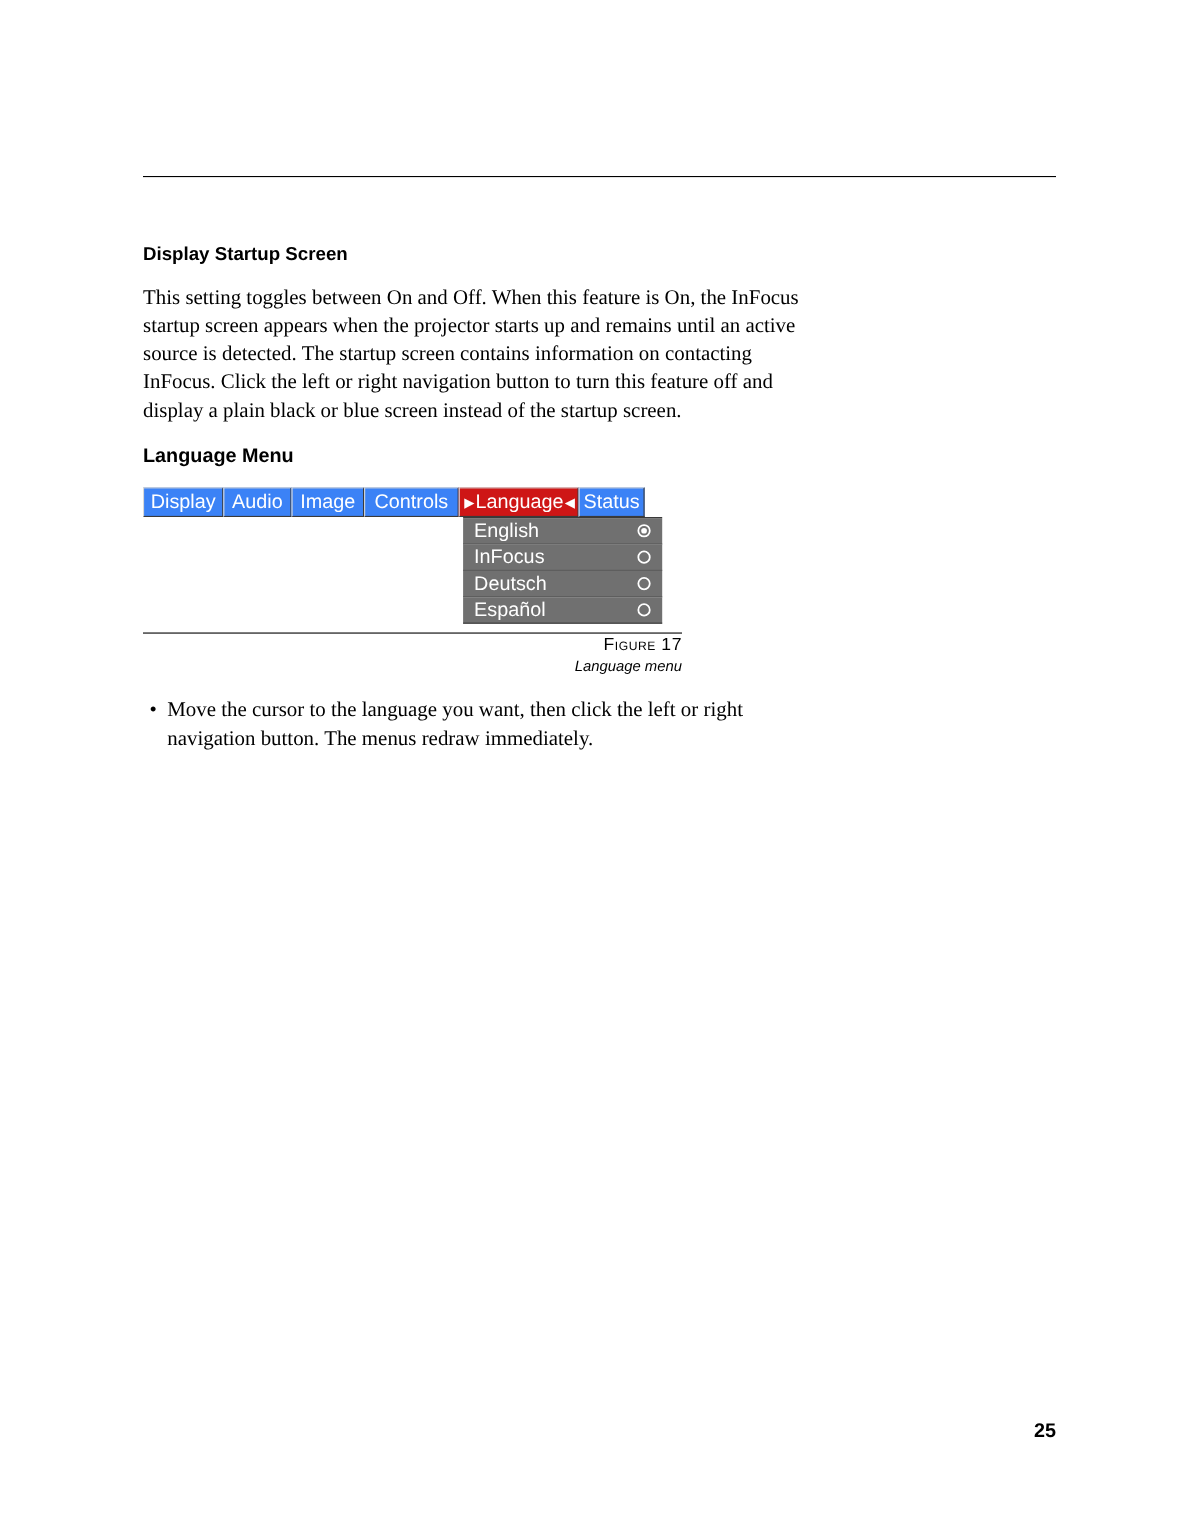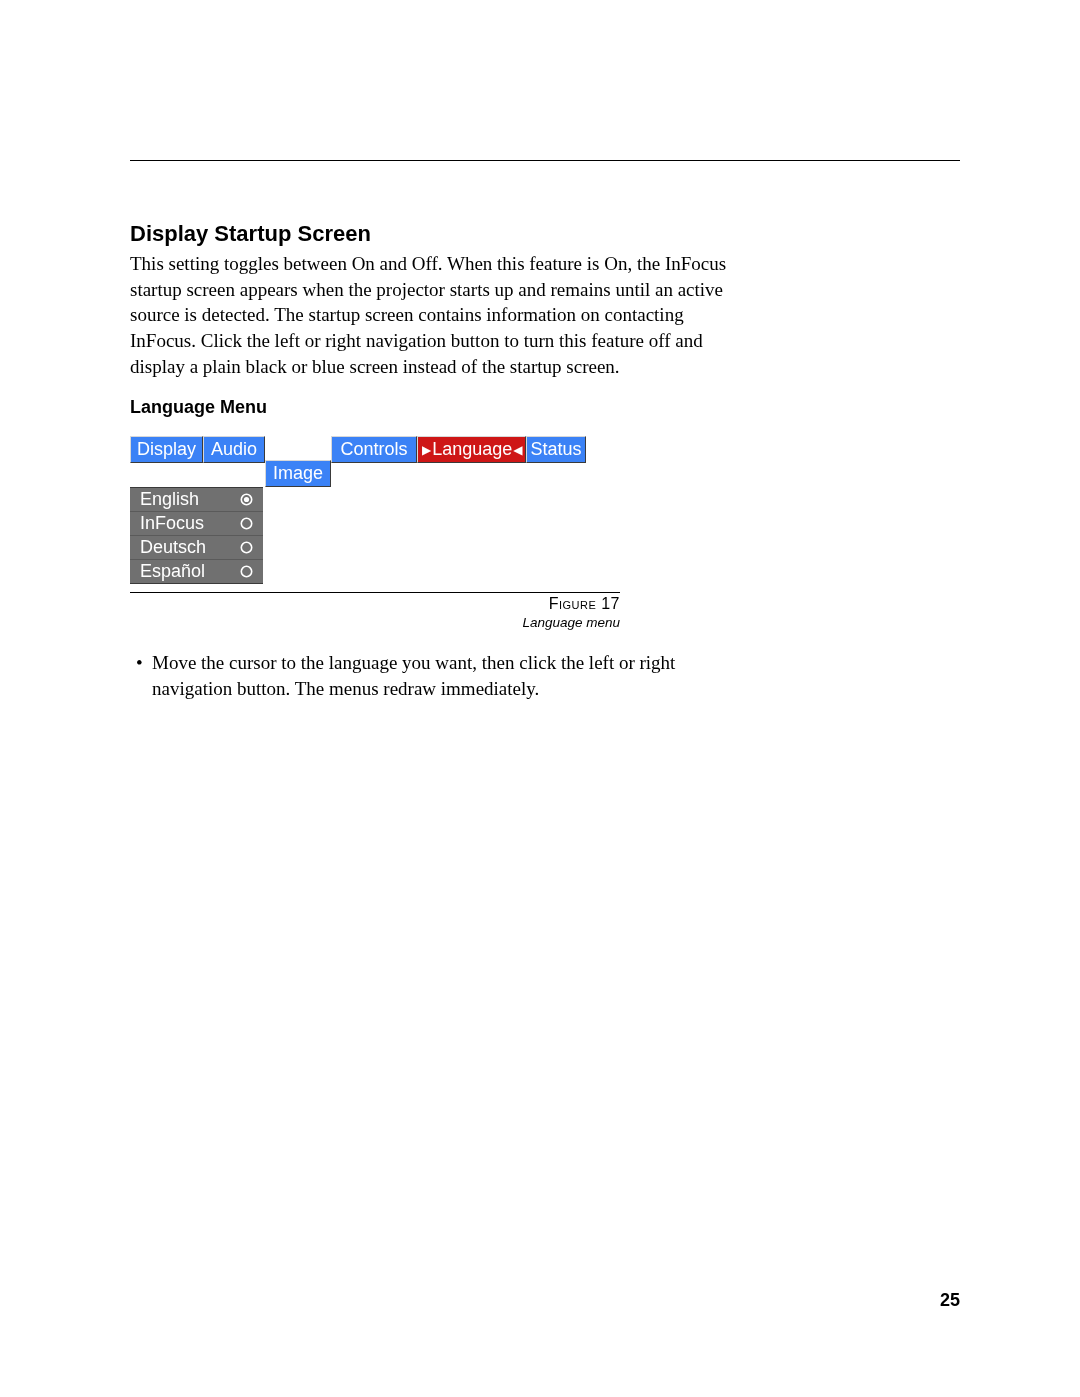--- a/index.html
+++ b/index.html
@@ -18,22 +18,22 @@
     box-sizing: border-box;
     padding: 160px 120px 0 130px;
   }
   .top-rule {
     border-top: 1px solid #000;
     margin-bottom: 60px;
   }
   .section-sub {
     font-family: Arial, Helvetica, sans-serif;
     font-weight: bold;
-    font-size: 22px;
-    margin: 0 0 4px 0;
+    font-size: 17px;
+    margin: 0 0 17px 0;
   }
   .body-text {
     font-family: 'Palatino Linotype', Palatino, Georgia, serif;
     font-size: 19px;
     line-height: 1.35;
     margin: 0 0 18px 0;
     max-width: 620px;
   }
   .section-heading {
     font-family: Arial, Helvetica, sans-serif;
@@ -73,27 +73,28 @@
     padding: 0 4px;
   }
   .tab.red .tri {
     font-size: 12px;
     color: #fff;
     line-height: 1;
   }
   .tab.red .lbl { padding: 0 1px; }
   .w-display  { width: 73px; }
   .w-audio    { width: 62px; }
-  .w-image    { width: 66px; margin-top: 24px; }
+  .w-image    { width: 66px; }
   .w-controls { width: 86px; }
   .w-language { width: 109px; }
   .w-status   { width: 60px; }
 
   .drop {
-    width: 133px;
+    margin-left: 291px;
+    width: 181px;
     border-top: 1px solid #3a3a3a;
   }
   .drop-row {
     display: flex;
     align-items: center;
     justify-content: space-between;
     background: #707070;
     color: #fff;
     font-family: 'Segoe UI', Arial, sans-serif;
     font-size: 18px;

